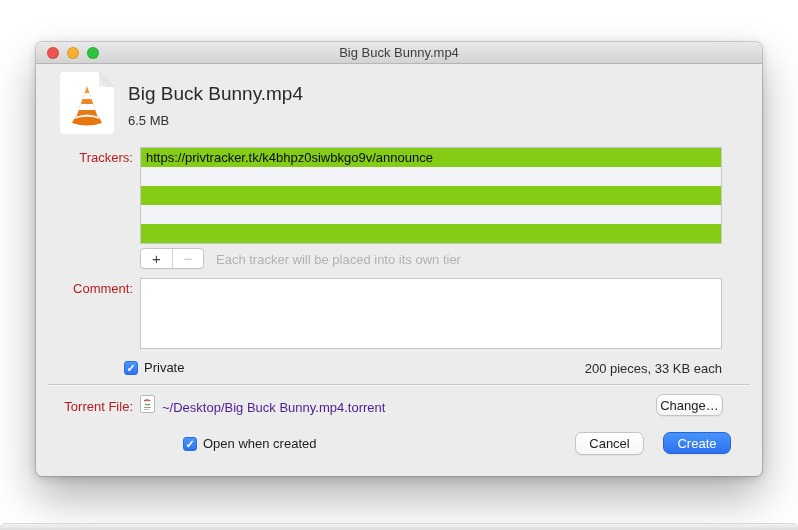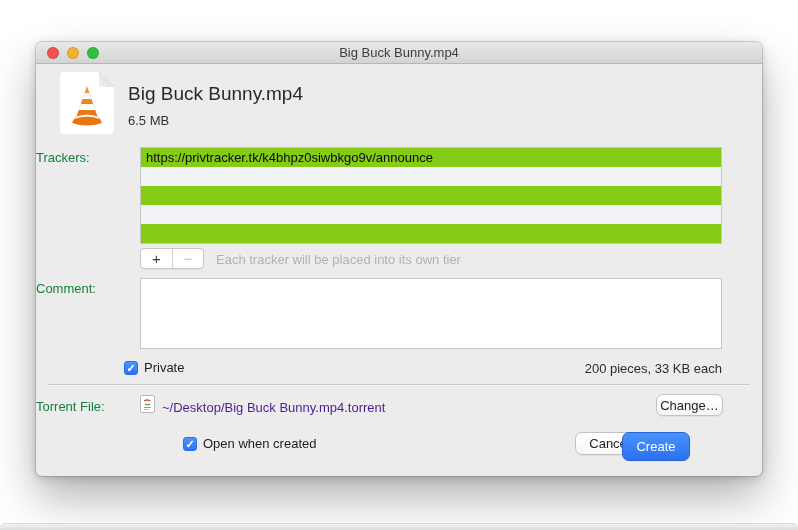--- a/index.html
+++ b/index.html
@@ -63,22 +63,22 @@
     position:absolute; left:92px; top:41px;
     font-size:19px; color:#2a2a2a;
   }
   .file-size {
     position:absolute; left:92px; top:71px;
     font-size:13px; color:#333333;text-align:right;
   }
 
   
   .field-label {
-    position:absolute; left:0; width:97px; 
-    font-size:13px; color:#15803d;
+    position:absolute; left:0; width:97px; text-align:right;
+    font-size:13px; color:#b91c1c;
   }
   .lbl-trackers { top:108px; }
   .lbl-comment  { top:239px; }
   .lbl-torrent  { top:357px; }
 
   .tracker-list {
     position:absolute; left:104px; top:105px; width:582px; height:97px;
     background:#84cc16; border:1px solid #c6c6c6;
     display:flex; flex-direction:column;
   }
@@ -150,21 +150,21 @@
     position:absolute; height:22px; border-radius:7px;
     background:linear-gradient(#ffffff,#f6f6f6);
     border:1px solid #c3c3c3;
     box-shadow:0 1px 1px rgba(0,0,0,.06);
     font-family:"Liberation Sans", sans-serif;
     font-size:13px; color:#1d1d1d; text-align:center; cursor:default;
   }
   .btn-change { left:620px; top:352px; width:67px; }
   .btn-cancel { left:539px; top:390px; width:69px; height:23px; }
   .btn-create {
-    left:586px; top:390px; width:68px; height:29px;
+    left:627px; top:390px; width:68px; height:22px;
     background:linear-gradient(#4794fc,#2d70f0);
     border:1px solid #2763d8; color:#ffffff;
   }
 </style>
 </head>
 <body>
 
 <div class="window">
 
   <div class="titlebar">

